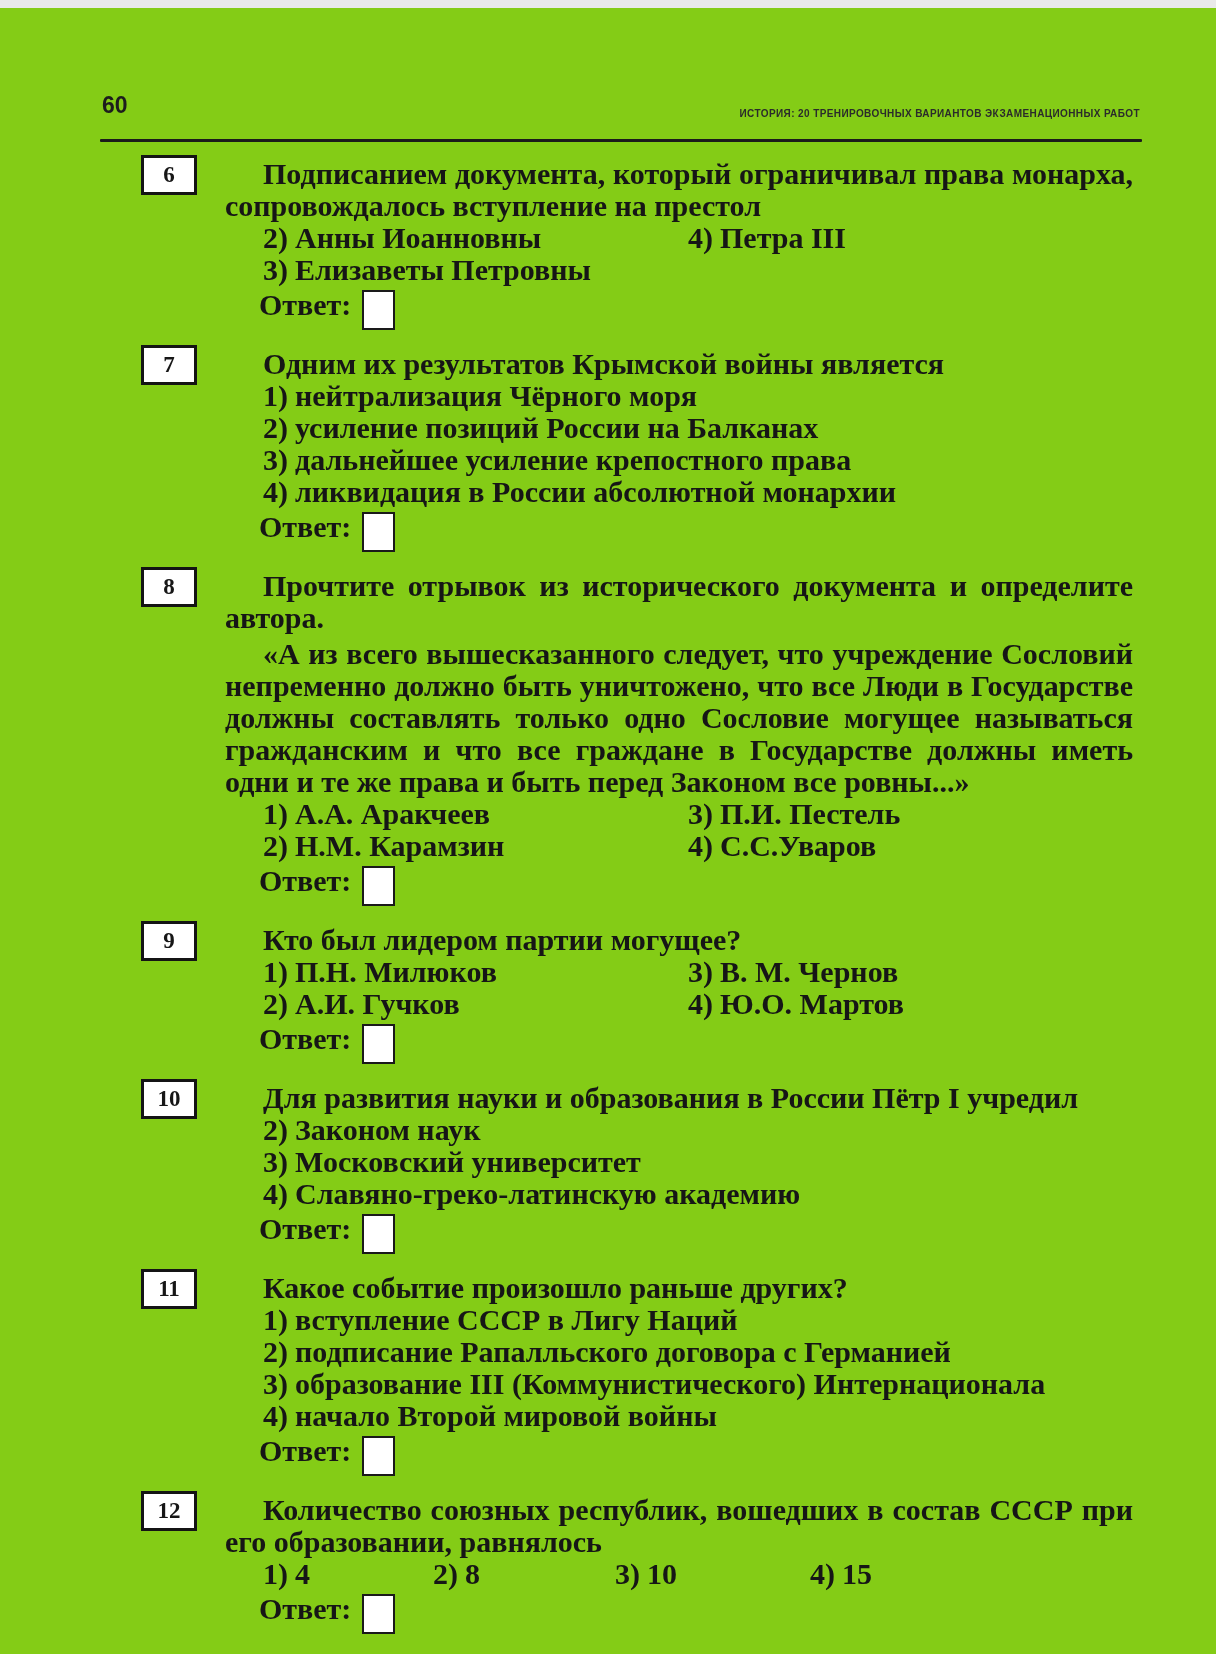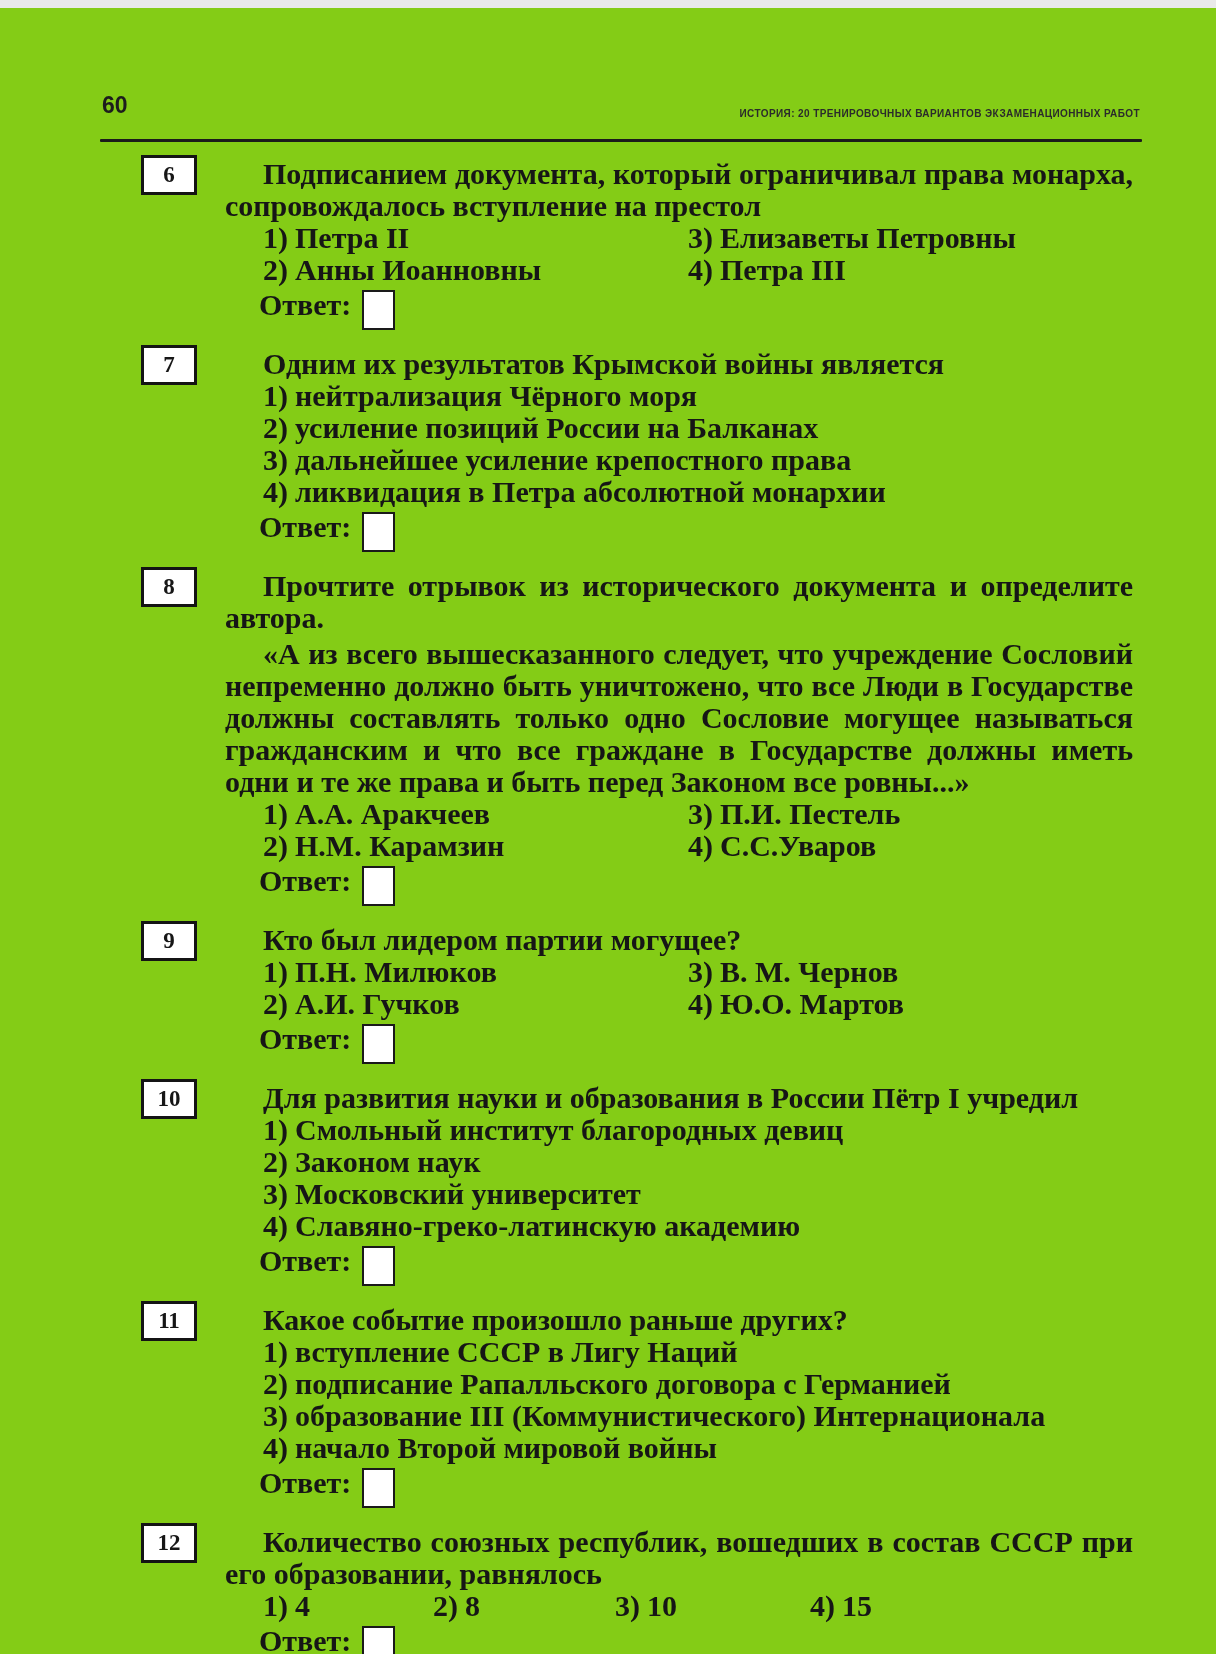--- a/index.html
+++ b/index.html
@@ -86,41 +86,40 @@
   </div>
   <div class="hrule"></div>
 
   <div class="content">
 
     <div class="question">
       <div class="qnum">6</div>
       <div class="qbody">
         <p class="stem">Подписанием документа, который ограничивал права монарха, сопровождалось вступление на престол</p>
         <div class="opts-2col">
-          <div class="opt"><span class="onum">1)</span><span>Петра II</span></div>
           <div class="opt"><span class="onum">2)</span><span>Анны Иоанновны</span></div>
           <div class="opt"><span class="onum">3)</span><span>Елизаветы Петровны</span></div>
           <div class="opt"><span class="onum">4)</span><span>Петра III</span></div>
         </div>
         <div class="answer-row">
           <span class="alabel">Ответ:</span>
           <span class="abox"></span>
         </div>
       </div>
     </div>
 
     <div class="question">
       <div class="qnum">7</div>
       <div class="qbody">
         <p class="stem">Одним их результатов Крымской войны является</p>
         <div class="opts-1col">
           <div class="opt"><span class="onum">1)</span><span>нейтрализация Чёрного моря</span></div>
           <div class="opt"><span class="onum">2)</span><span>усиление позиций России на Балканах</span></div>
           <div class="opt"><span class="onum">3)</span><span>дальнейшее усиление крепостного права</span></div>
-          <div class="opt"><span class="onum">4)</span><span>ликвидация в Петра абсолютной монархии</span></div>
+          <div class="opt"><span class="onum">4)</span><span>ликвидация в России абсолютной монархии</span></div>
         </div>
         <div class="answer-row">
           <span class="alabel">Ответ:</span>
           <span class="abox"></span>
         </div>
       </div>
     </div>
 
     <div class="question">
       <div class="qnum">8</div>
@@ -155,21 +154,20 @@
           <span class="abox"></span>
         </div>
       </div>
     </div>
 
     <div class="question">
       <div class="qnum">10</div>
       <div class="qbody">
         <p class="stem">Для развития науки и образования в России Пётр I учредил</p>
         <div class="opts-1col">
-          <div class="opt"><span class="onum">1)</span><span>Смольный институт благородных девиц</span></div>
           <div class="opt"><span class="onum">2)</span><span>Законом наук</span></div>
           <div class="opt"><span class="onum">3)</span><span>Московский университет</span></div>
           <div class="opt"><span class="onum">4)</span><span>Славяно-греко-латинскую академию</span></div>
         </div>
         <div class="answer-row">
           <span class="alabel">Ответ:</span>
           <span class="abox"></span>
         </div>
       </div>
     </div>

